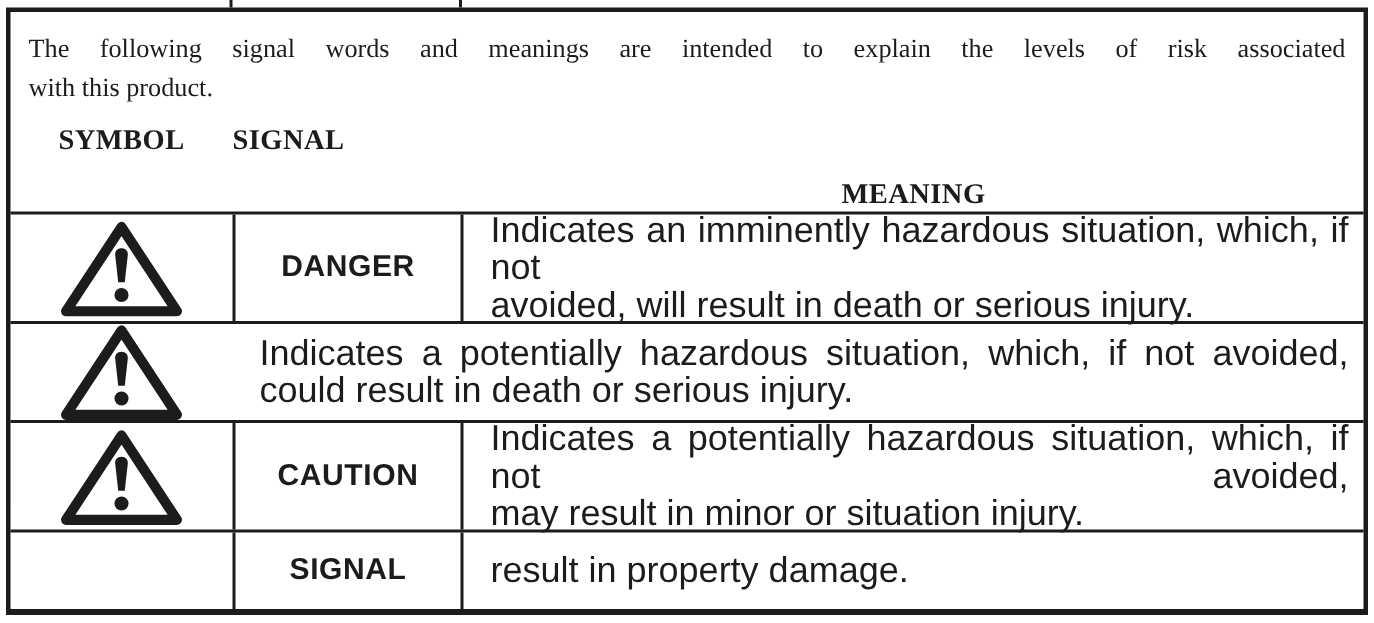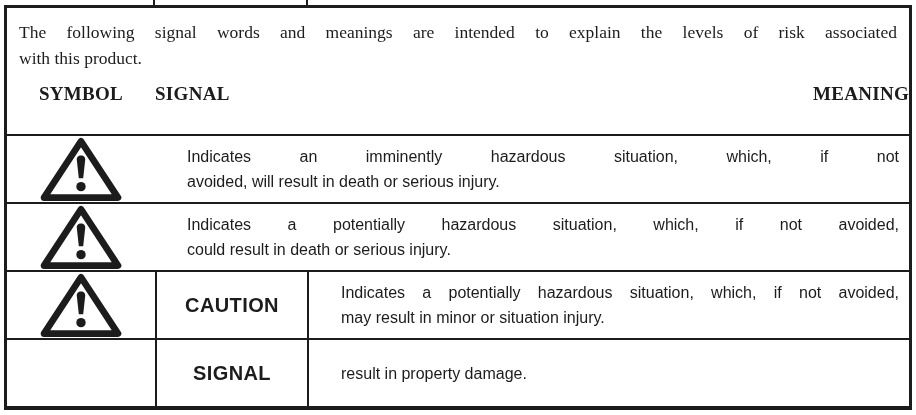--- a/index.html
+++ b/index.html
@@ -65,21 +65,21 @@
   }
   .col-titles {
     display: flex;
     margin-top: 12px;
     font-weight: bold;
     font-size: 19px;
     letter-spacing: 0.3px;
   }
   .col-titles .ct-symbol { width: 148px; text-align: center; }
   .col-titles .ct-signal { width: 154px; }
-  .col-titles .ct-meaning { flex: 1; text-align: right; }
+  .col-titles .ct-meaning { flex: 1; text-align: center; margin-top: 36px; }
 
   
   .t-row {
     height: 73px;
     box-sizing: border-box;
     border-top: 2px solid #1c1c1c;
     display: flex;
   }
   .cell {
     box-sizing: border-box;
@@ -96,23 +96,22 @@
     font-size: 20px;
     letter-spacing: 0.4px;
   }
   .cell-meaning {
     flex: 1;
     justify-content: flex-start;
   }
   .meaning {
     width: 100%;
     padding: 0 10px 0 18px;
-    font-size: 16px;
+    font-size: 24px;
     line-height: 25px;
-    margin-left: 14px;
   }
   .tri-svg { display: block; }
 </style>
 </head>
 <body>
 
 <div class="page">
 
   <div class="top-tick tick-1"></div>
   <div class="top-tick tick-2"></div>
@@ -132,20 +131,21 @@
     </div>
 
     <div class="t-row">
       <div class="cell cell-symbol">
         <svg class="tri-svg" width="84" height="64" viewBox="0 0 100 76">
           <path d="M50 5 L94 72 L6 72 Z" fill="none" stroke="#1c1c1c" stroke-width="8" stroke-linejoin="round"></path>
           <path d="M50 22 C46.6 22 44.6 24.4 45 27.4 L47.4 49 L52.6 49 L55 27.4 C55.4 24.4 53.4 22 50 22 Z" fill="#1c1c1c"></path>
           <circle cx="50" cy="59" r="5.6" fill="#1c1c1c"></circle>
         </svg>
       </div>
+      <div class="cell cell-signal">DANGER</div>
       <div class="cell cell-meaning">
         <div class="meaning">
           <div class="line-just">Indicates an imminently hazardous situation, which, if not</div>
           <div class="line-rest">avoided, will result in death or serious injury.</div>
         </div>
       </div>
     </div>
 
     <div class="t-row">
       <div class="cell cell-symbol">

